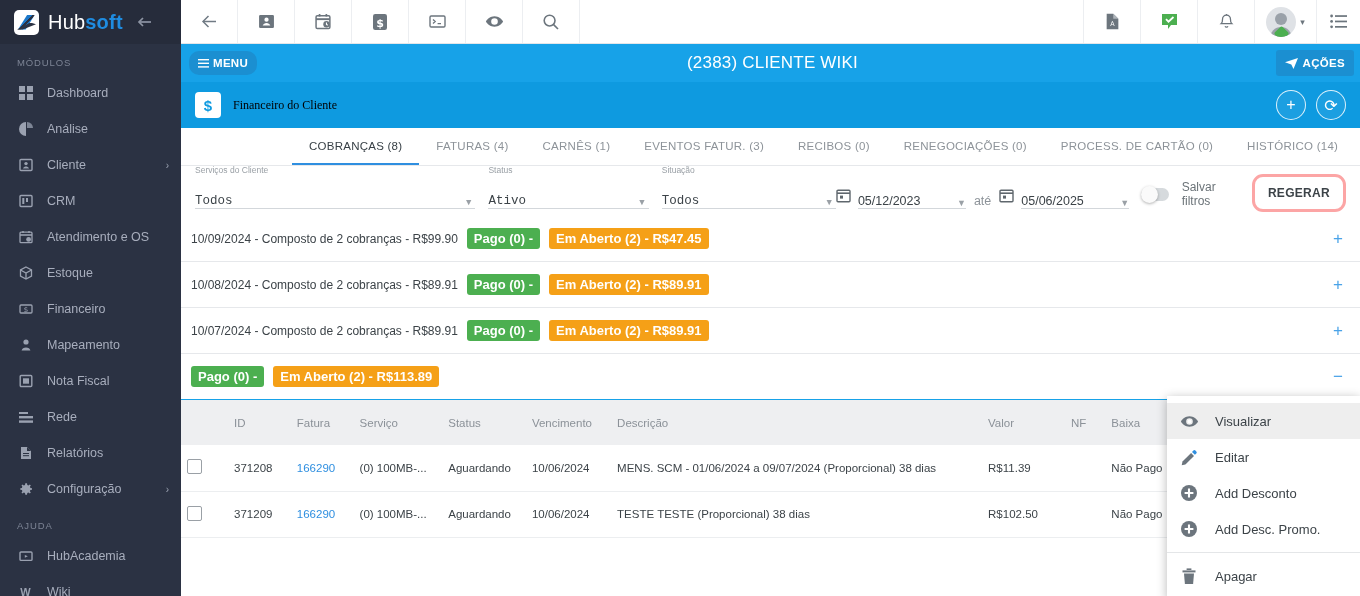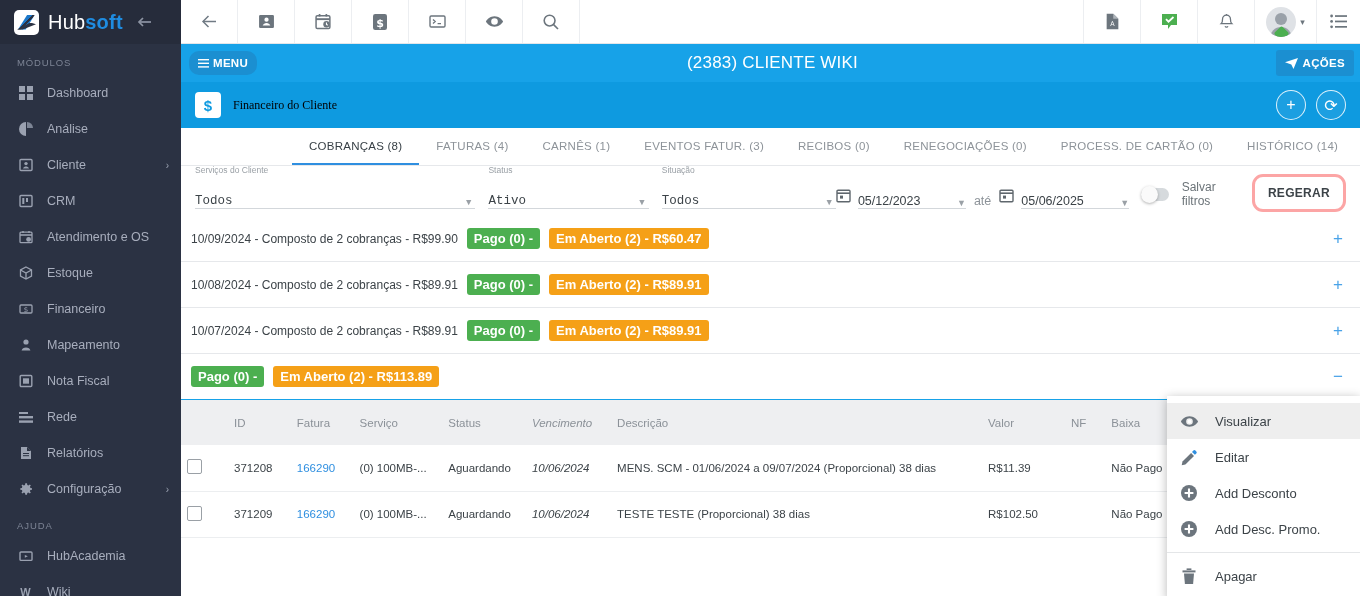--- a/index.html
+++ b/index.html
@@ -309,21 +309,21 @@
     border: 1.6px solid #9aa0a6;
     border-radius: 2px;
     display: inline-block;
     cursor: pointer;
   }
   td.c-chk, th.c-chk { width: 42px; padding-left: 16px; }
   td.c-id, th.c-id { width: 56px; margin-top: 19px; }
   td.c-fatura, th.c-fatura { width: 56px; }
   td.c-serv, th.c-serv { width: 68px; }
   td.c-status, th.c-status { width: 72px; }
-  td.c-venc, th.c-venc { width: 76px; font-style: italic; }
+  td.c-venc, th.c-venc { width: 76px; }
   td.c-desc, th.c-desc { width: 300px; }
   td.c-valor, th.c-valor { width: 74px; }
   th.c-valor, td.c-valor { text-align: left; }
   td.c-nf, th.c-nf { width: 36px; }
   td.c-baixa, th.c-baixa { width: 62px; }
   td.c-vpago, th.c-vpago { width: 56px; }
   td.c-juros, th.c-juros { width: 52px; }
   td.c-desco, th.c-desco { width: 56px; }
   .link { color: #2f8fe0; cursor: pointer; }
   .warn { color: #f5a623; }
@@ -697,21 +697,21 @@
             </div>
           <span class="toggle-label">Salvar filtros</span>
         </div>
         <div class="regerar">REGERAR</div>
       </div>
     </div>
 
     <div class="charge-row">
       <span class="charge-title">10/09/2024 - Composto de 2 cobranças - R$99.90</span>
       <span class="badge green">Pago (0) -</span>
-      <span class="badge orange">Em Aberto (2) - R$60.47</span>
+      <span class="badge orange">Em Aberto (2) - R$47.45</span>
       <span class="expander">+</span>
     </div>
     <div class="charge-row">
       <span class="charge-title">10/08/2024 - Composto de 2 cobranças - R$89.91</span>
       <span class="badge green">Pago (0) -</span>
       <span class="badge orange">Em Aberto (2) - R$89.91</span>
       <span class="expander">+</span>
     </div>
     <div class="charge-row">
       <span class="charge-title">10/07/2024 - Composto de 2 cobranças - R$89.91</span>

